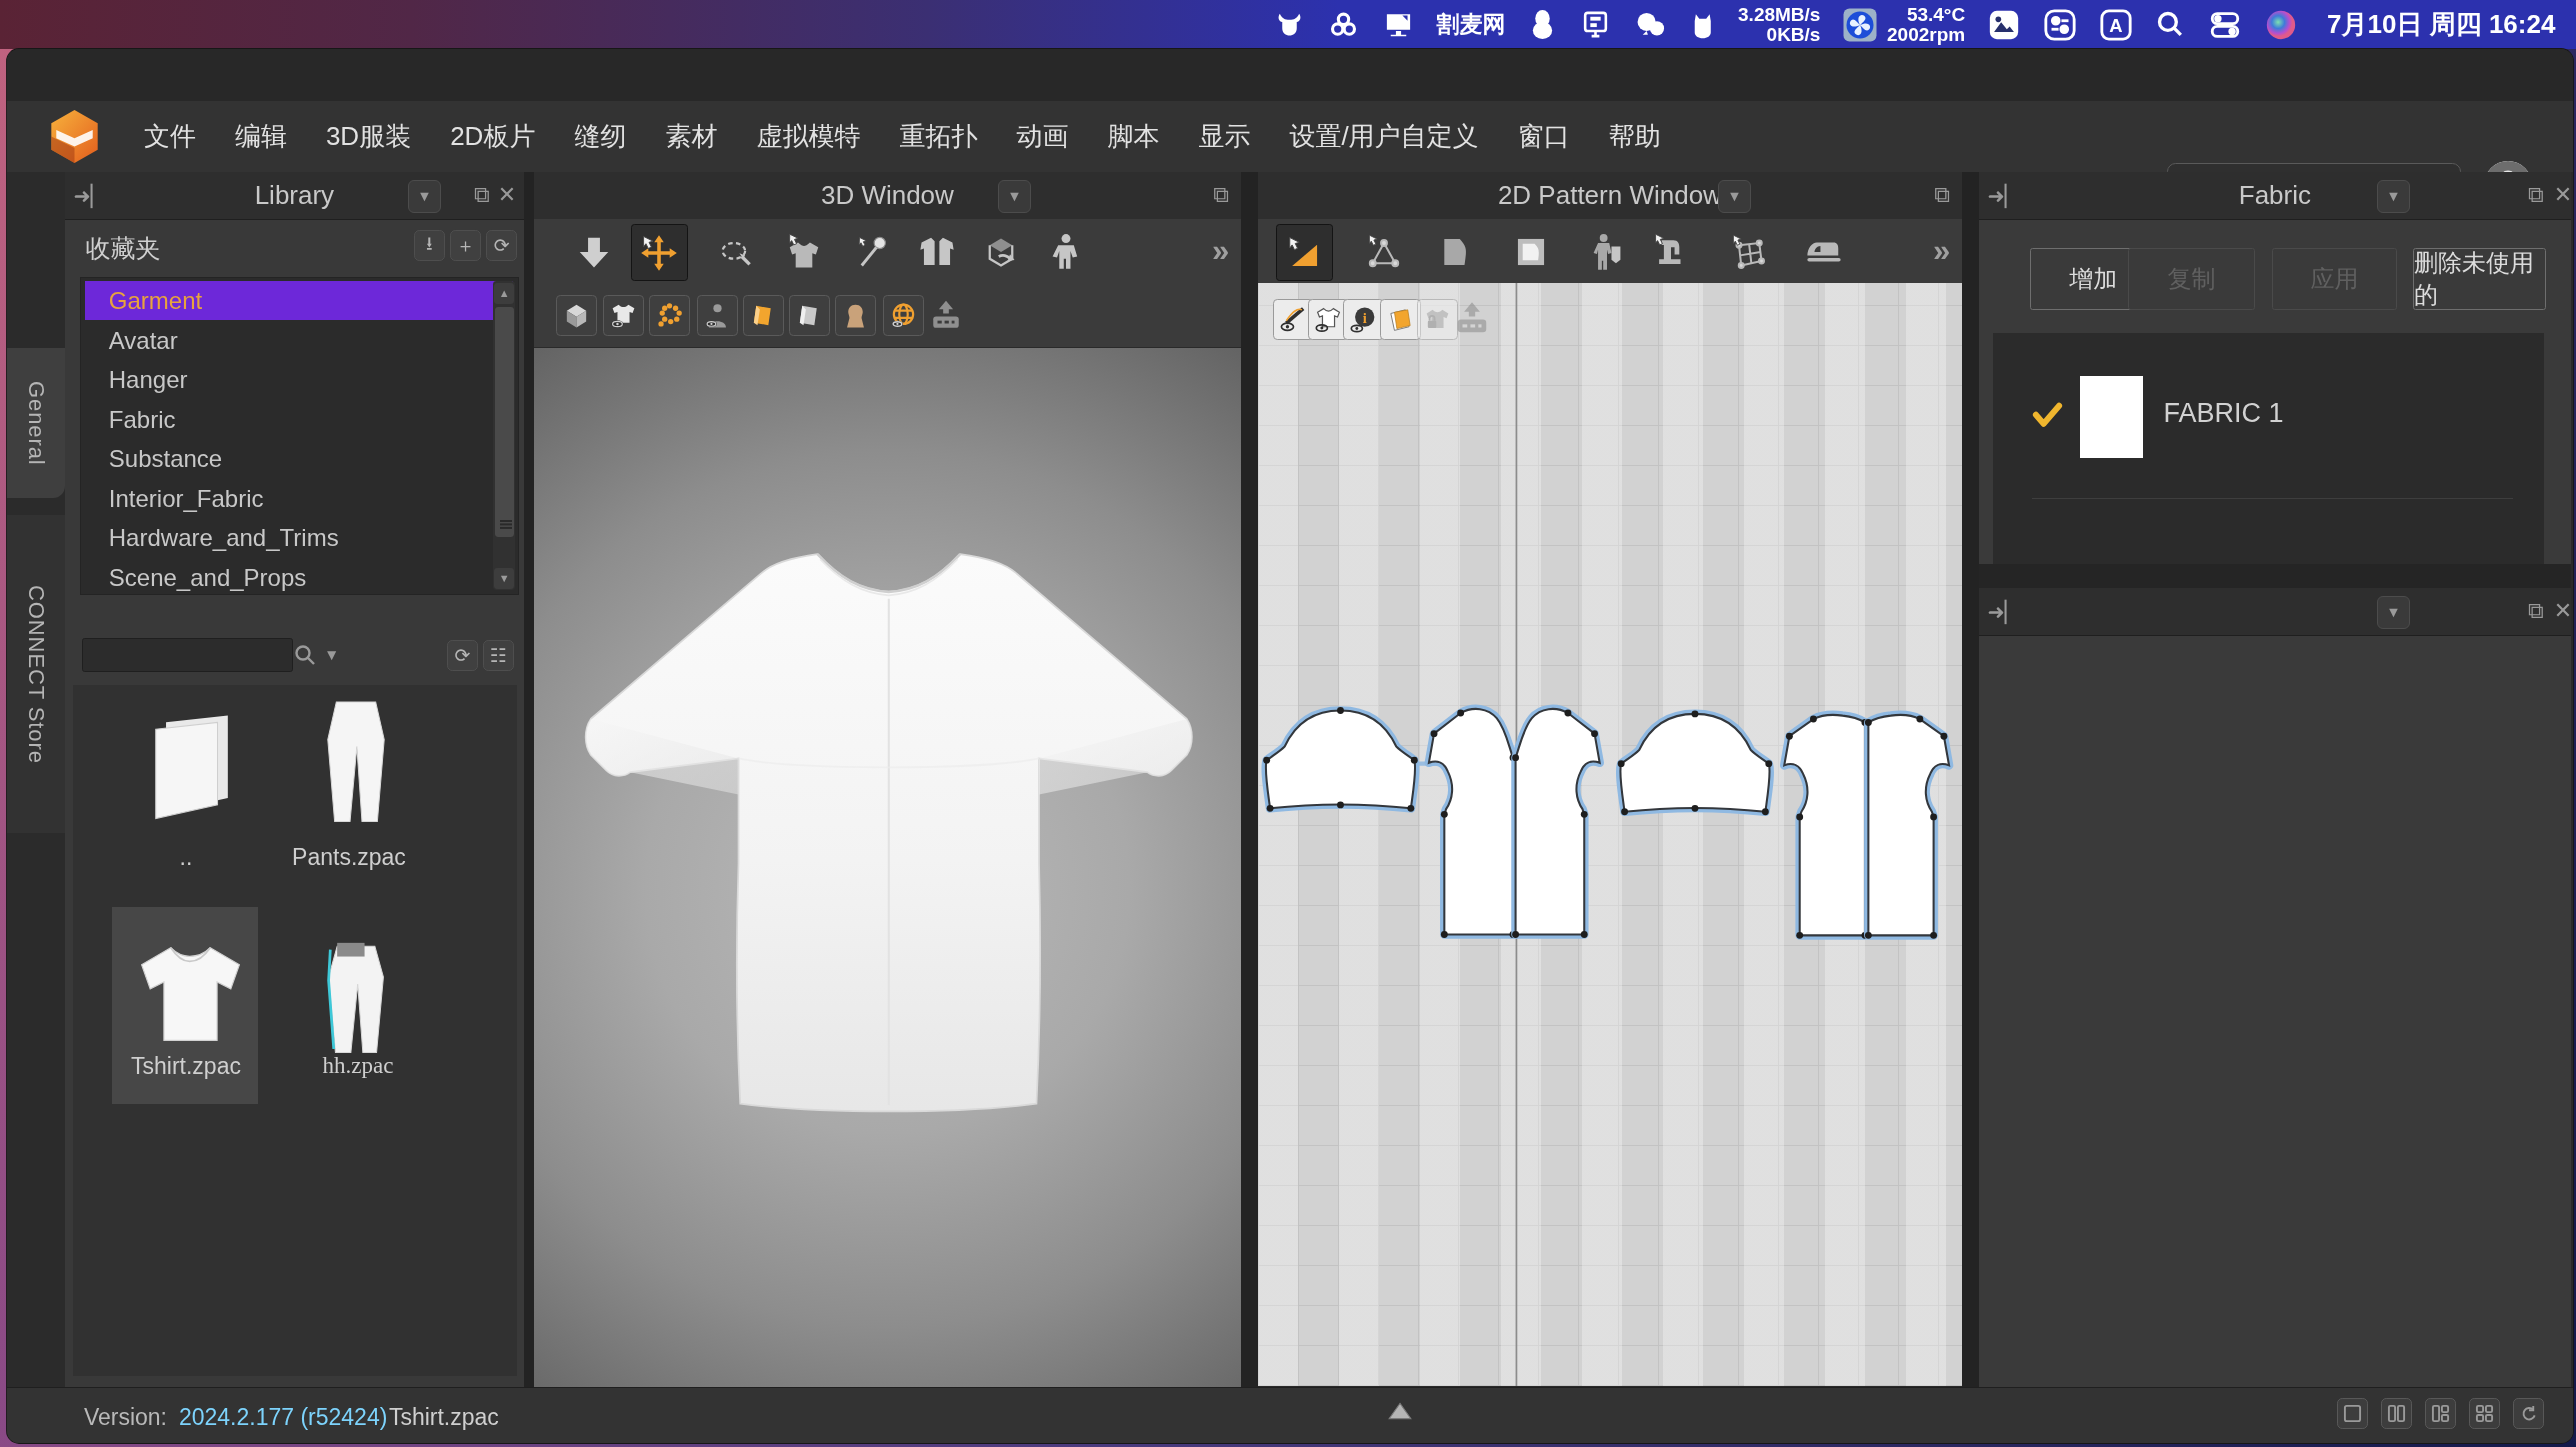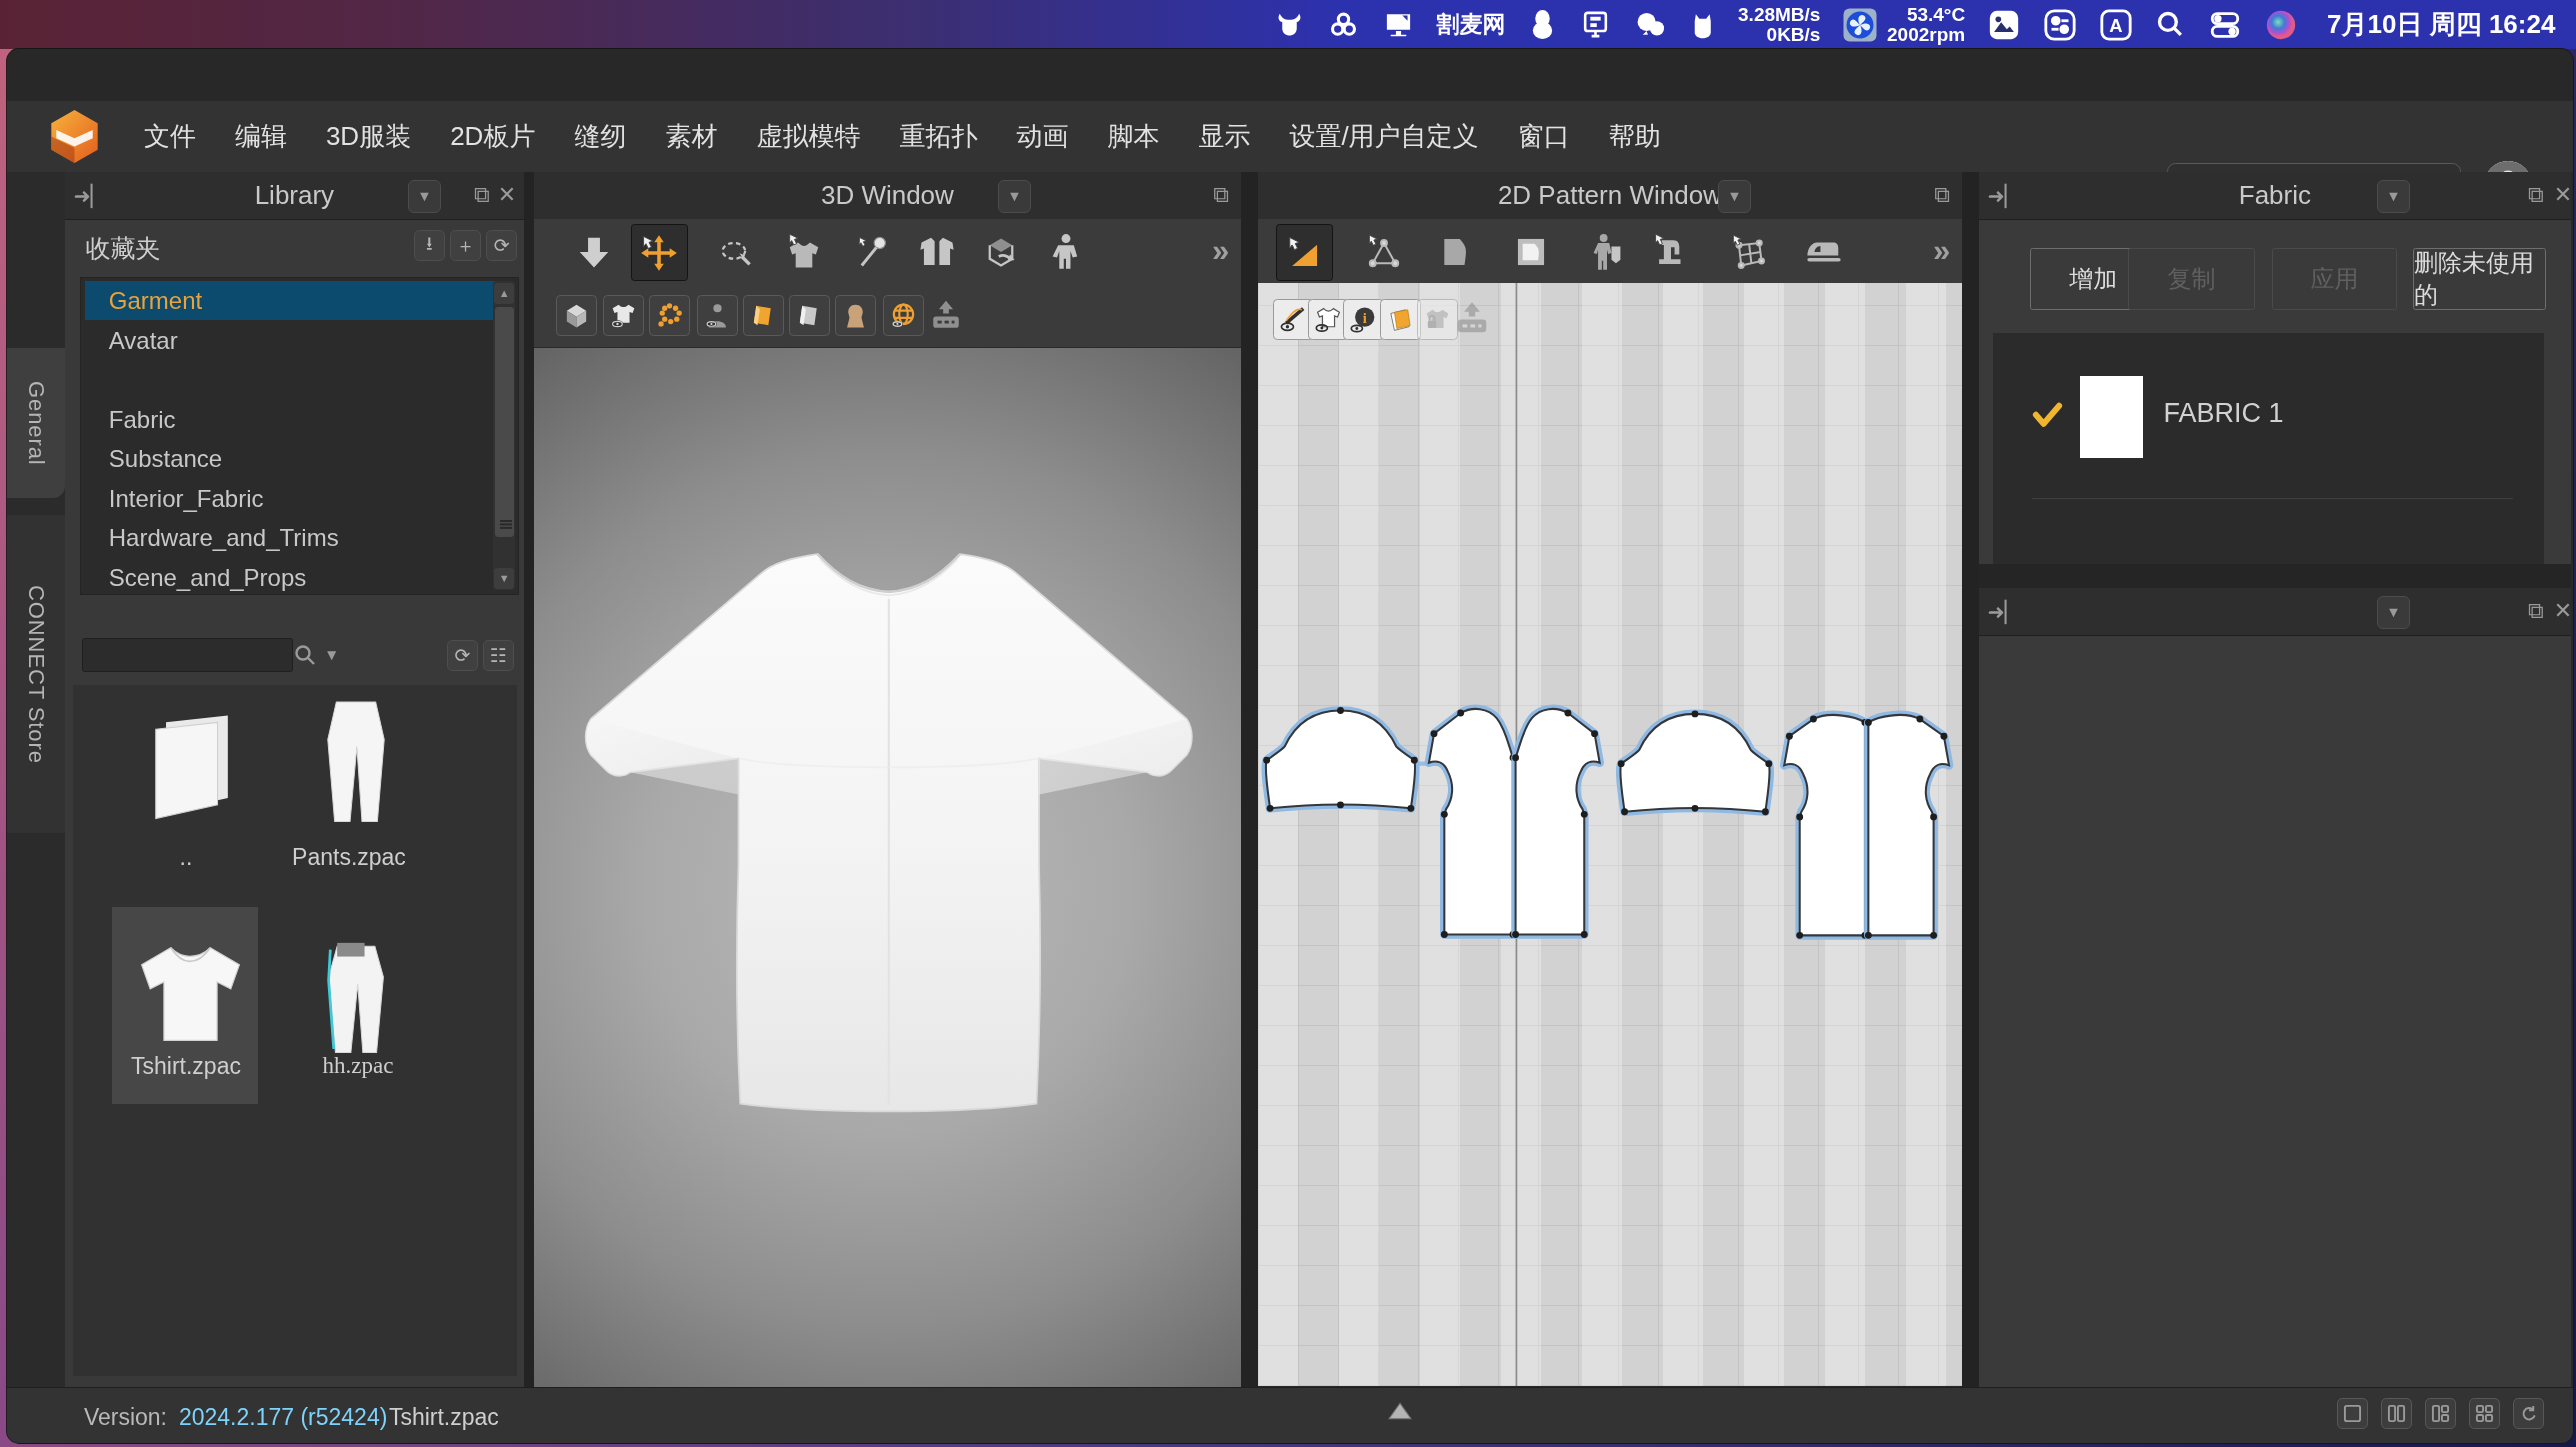--- a/index.html
+++ b/index.html
@@ -38,21 +38,21 @@
   .ph-x,.ph-pop{position:absolute;top:10.3px;width:26px;height:26px;color:#9a9a9a;font-size:22px;line-height:26px;text-align:center;}
   .ph-collapse{position:absolute;left:8.6px;top:12px;color:#9a9a9a;font-size:20.6px;}
   .seg{background:#232323;}
   
   #library{left:58px;top:123px;width:459px;height:1215px;background:#393939;}
   .fav-label{color:#cfcfcf;font-size:25px;}
   .sq-btn{width:29px;height:29px;background:#404040;border:0.9px solid #4e4e4e;border-radius:5.2px;color:#b5b5b5;
     display:flex;align-items:center;justify-content:center;font-size:19px;}
   #folder-box{left:15.5px;top:105px;width:437px;height:316px;background:#2b2b2b;border:0.9px solid #242424;overflow:hidden;}
   .folder-row{position:absolute;left:3.4px;width:404px;height:39px;line-height:39px;padding-left:24px;font-size:24px;color:#c8c8c8;}
-  .folder-row.sel{background:#0c4a6e;color:#e8a33d;}
+  .folder-row.sel{background:#6d28d9;color:#e8a33d;}
   #fol-scroll{position:absolute;right:3.4px;top:3.4px;width:22px;height:309px;background:#313131;border-radius:3.4px;}
   .scr-btn{position:absolute;left:0.9px;width:20.6px;height:20.6px;background:#3d3d3d;border-radius:3.4px;color:#9a9a9a;
     font-size:11px;text-align:center;line-height:20.6px;}
   .scr-thumb{position:absolute;left:1.7px;top:26px;width:19px;height:230px;background:#4a4a4a;border-radius:3.4px;}
   .scr-grip{position:absolute;left:5.2px;top:213px;width:12px;height:1.7px;background:#2a2a2a;box-shadow:0 3.4px 0 #2a2a2a,0 6.9px 0 #2a2a2a;}
   #lib-search{left:17px;top:466px;width:195px;height:32px;background:#2c2c2c;border:0.9px solid #1f1f1f;border-radius:2.6px;color:#ddd;font-size:20.6px;padding:0 6.9px;}
   #files{left:8.6px;top:513px;width:444px;height:691px;background:#313131;}
   .file-label{position:absolute;width:189px;text-align:center;color:#cfcfcf;font-size:23px;}
   .file-sel{position:absolute;left:39px;top:222px;width:146px;height:197px;background:#474747;}
   
@@ -287,20 +287,21 @@
     <div class="abs" style="left:20.6px;top:60px;"><span class="fav-label">收藏夹</span></div>
     <div class="abs" style="left:349px;top:58px;display:flex;gap:5.2px;">
       <span class="sq-btn">⭳</span>
       <span class="sq-btn">＋</span>
       <span class="sq-btn">⟳</span>
     </div>
 
     <div id="folder-box" class="abs">
       <div class="folder-row sel" style="top:3.4px;"><span>Garment</span></div>
       <div class="folder-row" style="top:43px;"><span>Avatar</span></div>
+      <div class="folder-row" style="top:82px;"><span>Hanger</span></div>
       <div class="folder-row" style="top:122px;"><span>Fabric</span></div>
       <div class="folder-row" style="top:201px;"><span>Interior_Fabric</span></div>
       <div class="folder-row" style="top:161px;"><span>Substance</span></div>
       <div class="folder-row" style="top:240px;"><span>Hardware_and_Trims</span></div>
       <div class="folder-row" style="top:280px;"><span>Scene_and_Props</span></div>
       <div id="fol-scroll">
         <span class="scr-btn" style="top:1.7px;">▲</span>
         <span class="scr-thumb">
             <span class="scr-grip"></span>
           </span>

